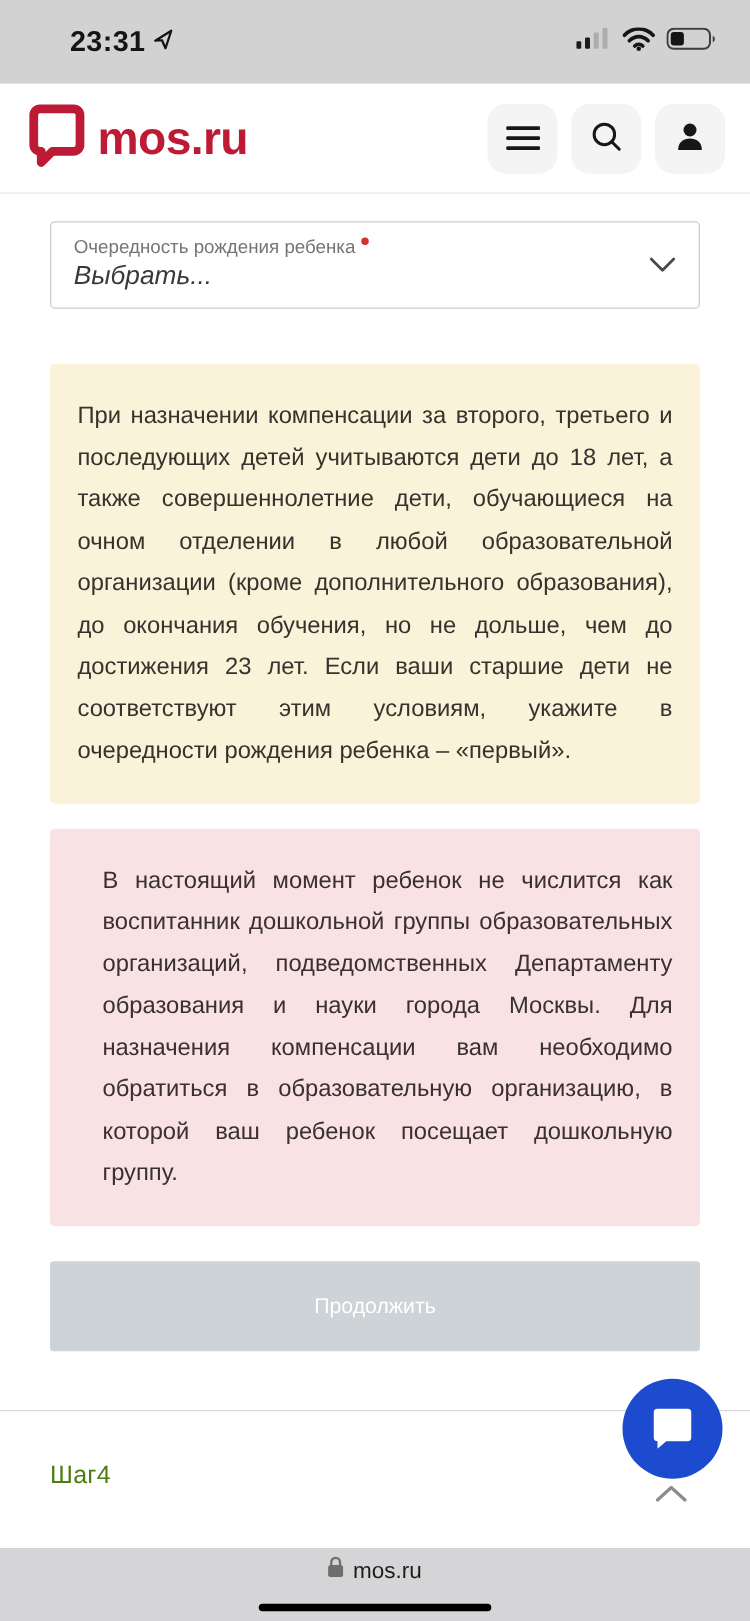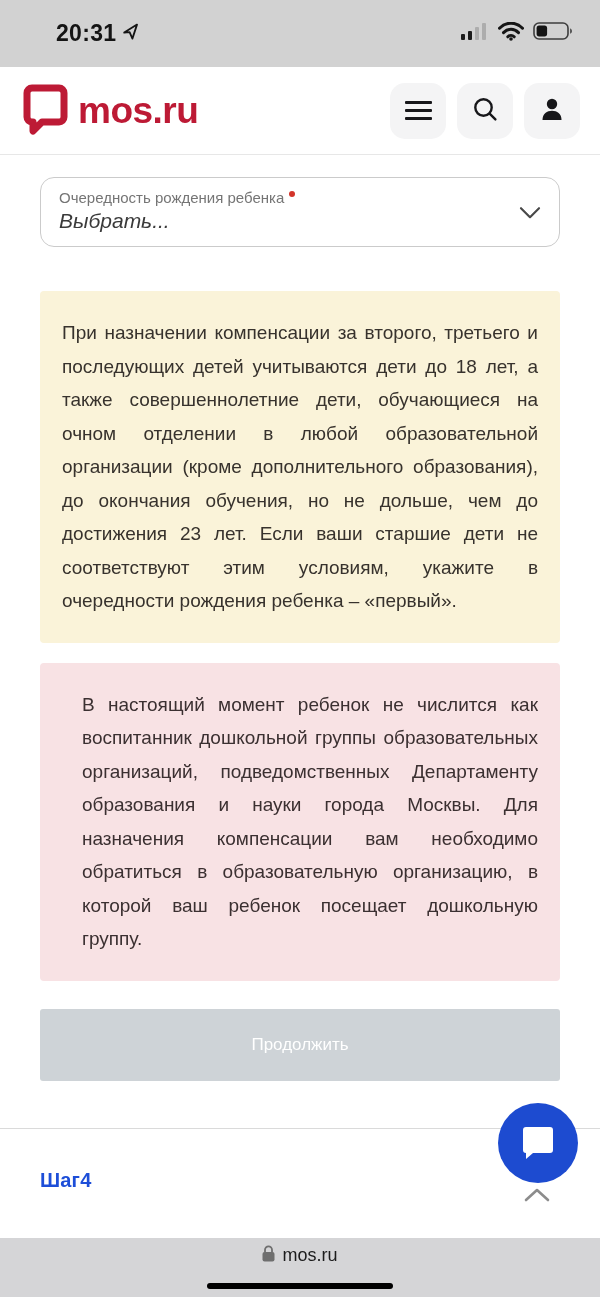--- a/index.html
+++ b/index.html
@@ -32,21 +32,21 @@
   .hdr-buttons{ display:flex; align-items:center; gap:11px; }
   .hdr-btn{
     width:56px; height:56px; border-radius:15px; background:#f4f4f5;
     border:none; display:flex; align-items:center; justify-content:center; cursor:pointer;
   }
   .burger{ display:flex; flex-direction:column; gap:5px; }
   .burger span{ display:block; width:27px; height:3px; background:#17171a; border-radius:1px; }
   
   .content{ padding:22px 40px 0; }
   .select-field{
-    position:relative; border:1px solid #cbcbcb; border-radius:14px;
+    position:relative; border:1px solid #cbcbcb; border-radius:4px;
     padding:11px 50px 13px 18px; background:#fff; cursor:pointer;
   }
   .select-label{ font-size:15px; color:#757575; }
   .req-dot{ display:inline-block; width:6px; height:6px; background:#d3342a; border-radius:50%; vertical-align:6px; margin-left:5px; }
   .select-value{ font-size:21px; color:#3a3a3a; margin-top:3px;font-style:italic; }
   .select-chevron{ position:absolute; right:18px; top:50%; transform:translateY(-38%); }
   .note{
     border-radius:4px; padding:25px 22px;
     font-size:19px; line-height:33.5px; color:#37322d;
     text-align:justify;
@@ -55,21 +55,21 @@
   .note-pink{ margin-top:20px; background:#f8e2e4; color:#3b3031;padding-left:42px; }
   .continue-btn{
     margin-top:28px; width:100%; height:72px; border:none; border-radius:3px;
     background:#ced3d7; color:#ffffff; font-size:17px;
     font-family:"Liberation Sans", sans-serif; cursor:default;
   }
   
   .page-bottom{ position:absolute; left:0; top:1128px; width:600px; }
   .section-divider{ border-top:1px solid #dadada; width:100%; }
   .next-section{ padding:40px 40px 0; }
-  .step-label{ font-size:20px; color:#1d4ed8; font-weight:700; letter-spacing:.2px; }
+  .step-label{ font-size:20px; color:#4d7c0f; font-weight:400; letter-spacing:.2px; }
   .next-title{ margin-top:14px; font-size:31px; font-weight:700; color:#c9c9c9; letter-spacing:.2px; white-space:nowrap; }
   
   .chat-fab{
     position:absolute; right:22px; top:1103px; width:80px; height:80px;
     background:#1d4bd0; border:none; border-radius:50%;
     display:flex; align-items:center; justify-content:center; cursor:pointer; z-index:5;
   }
   .scroll-top{
     position:absolute; right:48px; top:1186px; width:30px; height:20px;
     background:transparent; border:none; cursor:pointer; z-index:4;
@@ -90,21 +90,21 @@
   .home-indicator{
     position:absolute; left:50%; transform:translateX(-50%); bottom:8px;
     width:186px; height:6px; border-radius:3px; background:#000;
   }
 </style>
 </head>
 <body>
 
 <div class="status-bar">
   <div class="sb-left">
-    <span class="sb-time">20:31</span>
+    <span class="sb-time">23:31</span>
     <span>
       <svg width="17" height="17" viewBox="0 0 17 17">
           <path d="M2.2 9.6 L15 1.6 L10.4 15.6 L7.6 9.2 Z" fill="none" stroke="#141414" stroke-width="1.8" stroke-linejoin="round"></path>
         </svg>
     </span>
   </div>
   <div class="sb-right">
     <span>
       <svg width="28" height="18" viewBox="0 0 28 18">
         <rect x="0" y="11" width="4" height="6" rx="1" fill="#1b1b1b"></rect>

